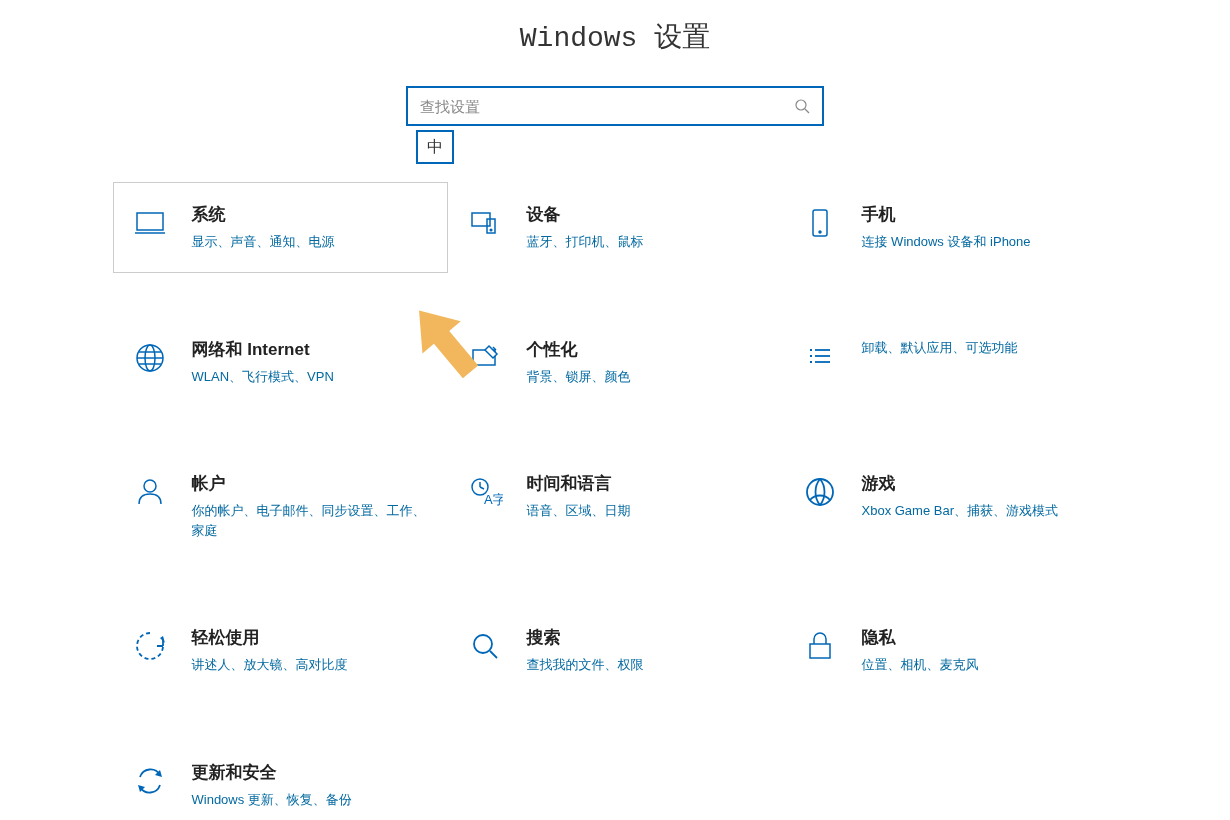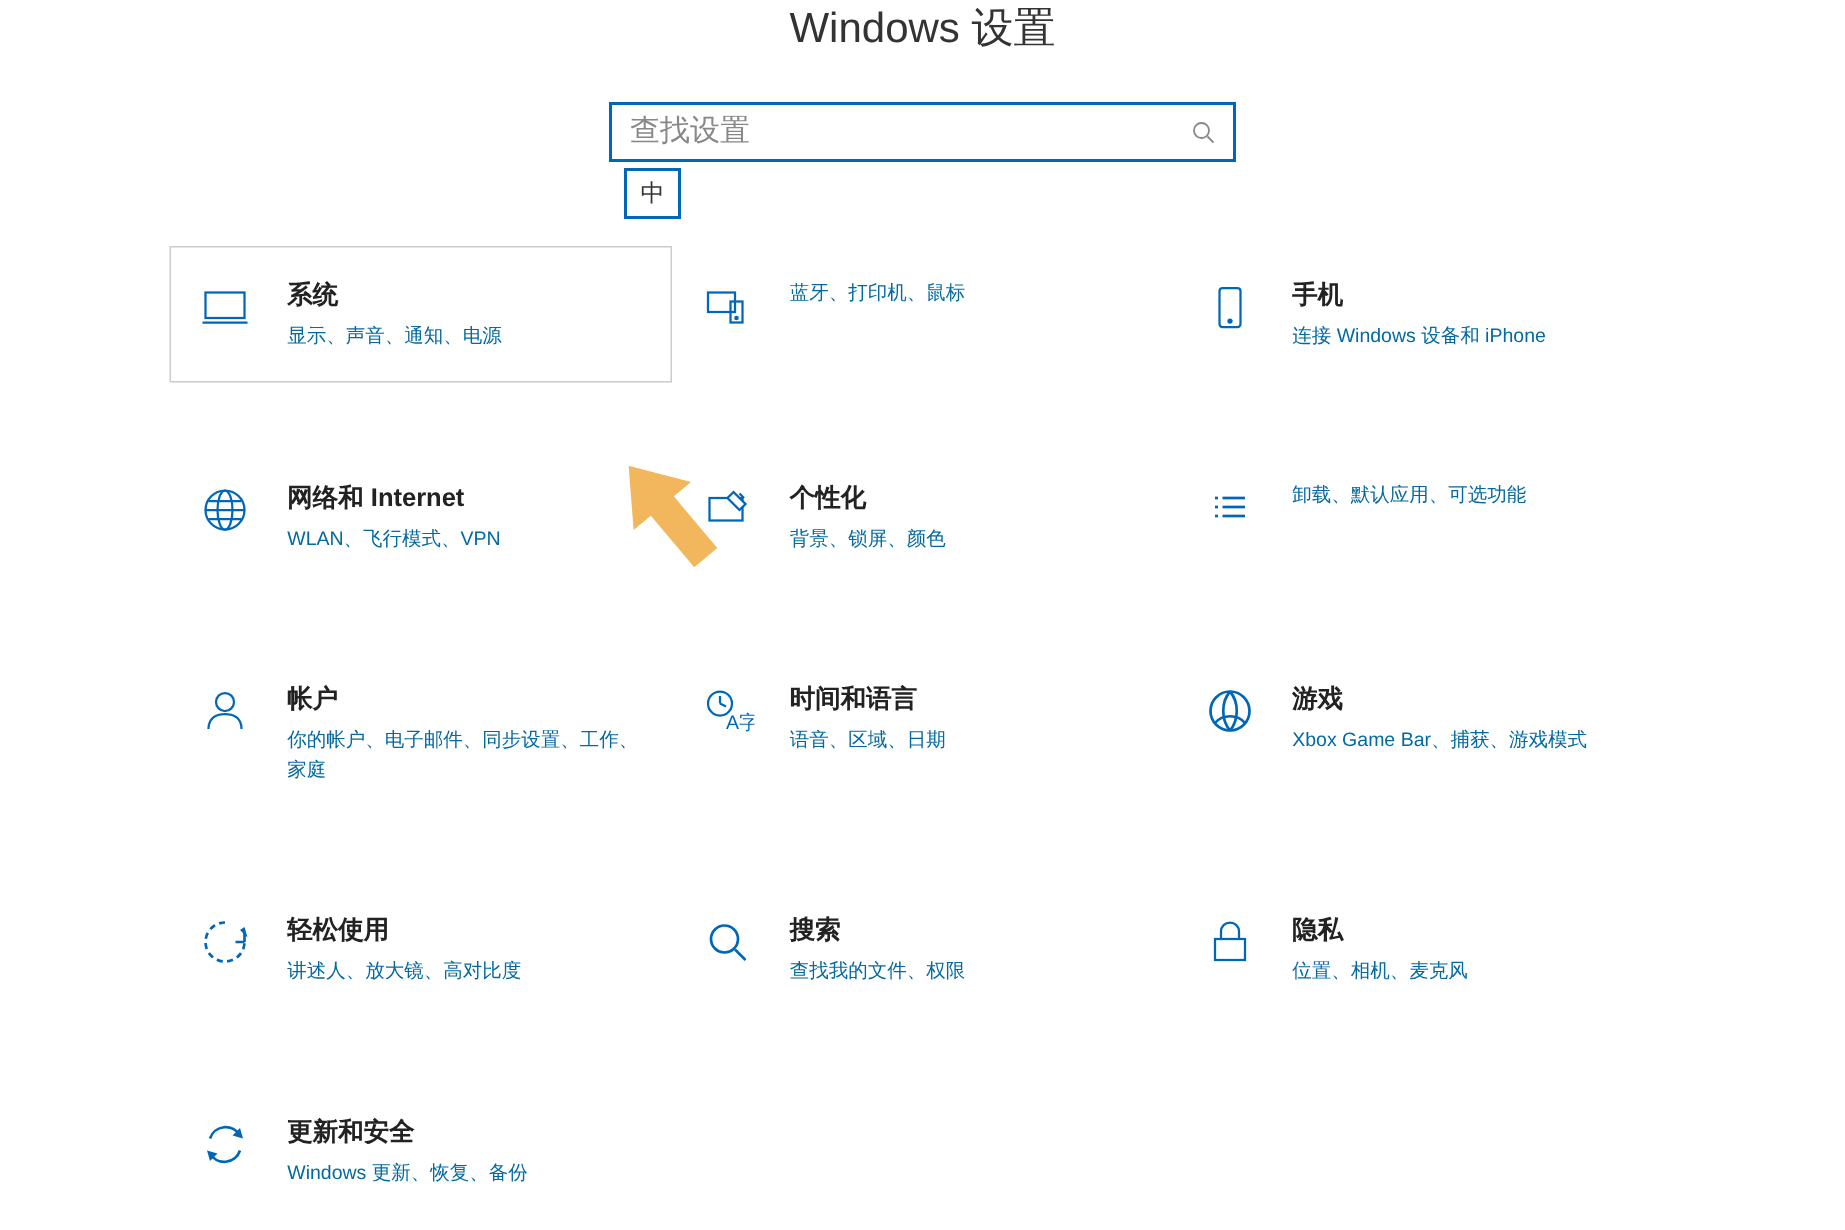--- a/index.html
+++ b/index.html
@@ -12,44 +12,46 @@
       background: #ffffff;
       width: 1230px;
       height: 820px;
       overflow: hidden;
     }
     .page-title {
       text-align: center;
       font-size: 28px;
       font-weight: 400;
       color: #333;
+      padding-top: 18px;
       padding-bottom: 30px;
+      font-family: Liberation Mono, monospace;
     }
     .search-container {
       display: flex;
       justify-content: center;
       margin-bottom: 8px;
       position: relative;
     }
     .search-box {
       width: 418px;
       height: 40px;
       border: 2px solid #0067b8;
       display: flex;
       align-items: center;
       background: #fff;
     }
     .search-input {
       flex: 1;
       border: none;
       outline: none;
       padding: 0 12px;
-      font-size: 20px;
+      font-size: 15px;
       color: #4d7c0f;
-      font-family: Liberation Mono, monospace;
+      font-family: Liberation Sans, sans-serif;
     }
     .search-input::placeholder {
       color: #888;
     }
     .search-icon {
       width: 40px;
       display: flex;
       align-items: center;
       justify-content: center;
       color: #888;
@@ -158,20 +160,21 @@
 
   <div class="setting-item">
     <span class="setting-icon">
       <svg width="36" height="36" viewBox="0 0 36 36" fill="none" stroke="currentColor" stroke-width="1.5">
         <rect x="5" y="8" width="18" height="13"></rect>
         <rect x="20" y="14" width="8" height="14"></rect>
         <circle cx="24" cy="25" r="0.8" fill="currentColor"></circle>
       </svg>
     </span>
     <div class="setting-text">
+      <div class="setting-title">设备</div>
       <div class="setting-desc">蓝牙、打印机、鼠标</div>
     </div>
   </div>
 
   <div class="setting-item">
     <span class="setting-icon">
       <svg width="36" height="36" viewBox="0 0 36 36" fill="none" stroke="currentColor" stroke-width="1.5">
         <rect x="11" y="5" width="14" height="26" rx="2"></rect>
         <circle cx="18" cy="27" r="1" fill="currentColor"></circle>
       </svg>

